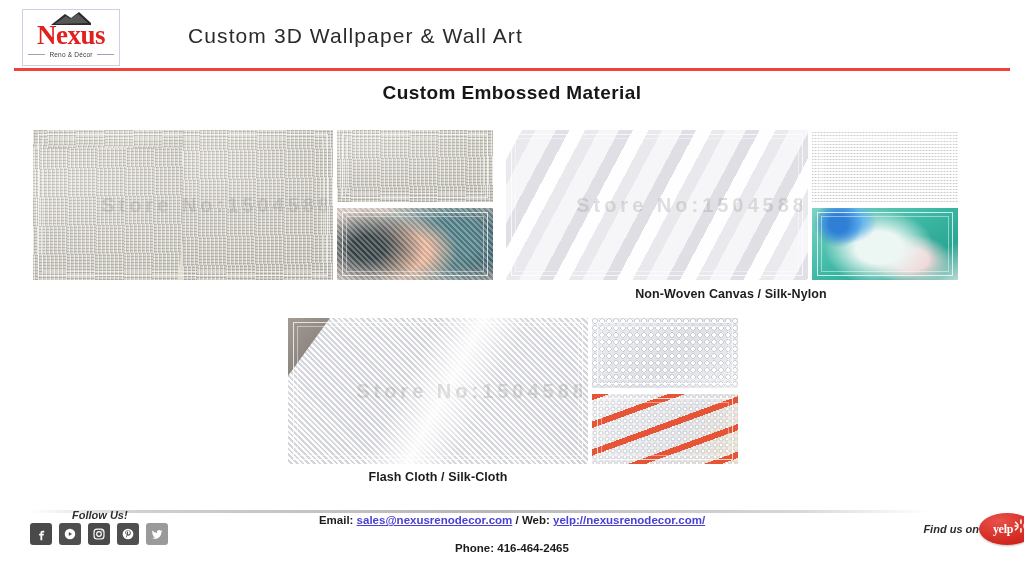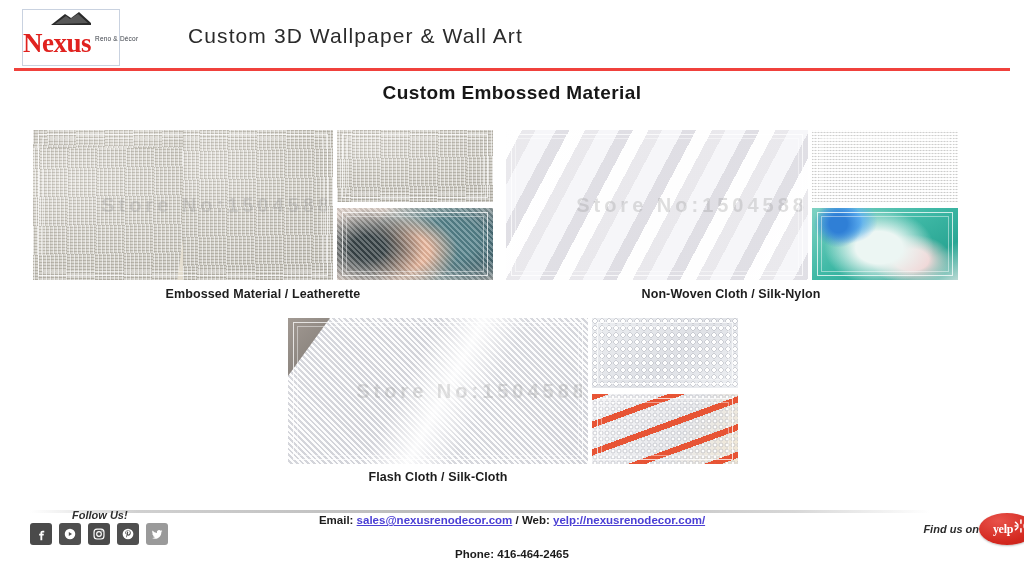--- a/index.html
+++ b/index.html
@@ -8,21 +8,21 @@
     background:#ffffff;
     font-family:"Liberation Sans", sans-serif;
     overflow:hidden;position:relative;
   }
 
   
   #header{position:absolute;left:0;top:0;width:1024px;height:70px;background:#fff;}
   #logo-box{
     position:absolute;left:22px;top:9px;width:96px;height:55px;
     border:1px solid #c9d2e0;background:#fff;
-    display:flex;flex-direction:row;align-items:center;justify-content:flex-start;
+    display:flex;flex-direction:column;align-items:center;justify-content:flex-start;
   }
   #logo-mark{position:absolute;left:50%;top:1px;transform:translateX(-50%);width:44px;height:16px;}
   #logo-word{
     margin-top:11px;
     font-family:"Liberation Serif", serif;
     font-weight:bold;font-size:27px;line-height:29px;
     color:#e0221f;letter-spacing:-0.5px;
   }
   #logo-sub-wrap{display:flex;align-items:center;gap:4px;margin-top:1px;width:86px;justify-content:center;}
   #logo-rule-l,#logo-rule-r{height:1px;background:#9aa4b2;flex:1 1 auto;}
@@ -156,21 +156,21 @@
   .s-yt{background:#4f4f4f;}
   .s-ig{background:#4a4a4a;}
   .s-pi{background:#4f4f4f;}
   .s-tw{background:#9a9a9a;}
 
   #contact{
     position:absolute;left:0;top:15px;width:1024px;text-align:center;
     font-size:11.5px;color:#1c1c1c;font-weight:bold;line-height:16px;
   }
   #contact .lnk{color:#4b3fd4;text-decoration:underline;}
-  #contact-line2{margin-top:18px;}
+  #contact-line2{margin-top:12px;}
 
   #yelp-wrap{position:absolute;right:22px;top:16px;display:flex;align-items:center;}
   #yelp-label{font-style:italic;font-weight:bold;font-size:11px;color:#2b2b2b;}
   #yelp-badge{
     width:56px;height:32px;border-radius:50%;
     background:radial-gradient(120% 120% at 35% 25%, #e8524a 0%, #d3281f 55%, #b81a12 100%);
     display:flex;align-items:center;justify-content:center;position:relative;
     box-shadow:0 1px 2px rgba(0,0,0,.25);
   }
   #yelp-text{
@@ -219,42 +219,41 @@
   <div class="photo" style="position:absolute;left:304px;top:0;width:156px;height:72px;">
     <div style="position:absolute;inset:0;" class="tex-emboss"></div>
     <div class="frame-lines"></div>
   </div>
 
   <div class="photo" style="position:absolute;left:304px;top:78px;width:156px;height:72px;">
     <div style="position:absolute;inset:0;" class="tex-leather"></div>
     <div class="frame-lines"></div>
   </div>
 
-  <div class="caption" style="left:70px;top:157px;width:320px;">Embossed Material / Leatherette</div>
 </div>
 
 <div class="group" style="left:506px;top:130px;width:452px;height:175px;">
 
   <div class="photo" style="position:absolute;left:0;top:0;width:302px;height:150px;">
     <div style="position:absolute;inset:0;" class="tex-silk"></div>
     <div class="wm">Store No:1504588</div>
     <div class="frame-lines"></div>
   </div>
 
   <div class="photo" style="position:absolute;left:306px;top:0;width:146px;height:72px;">
     <div style="position:absolute;inset:0;" class="tex-nonwoven"></div>
     <div class="frame-lines"></div>
   </div>
 
   <div class="photo" style="position:absolute;left:306px;top:78px;width:146px;height:72px;">
     <div style="position:absolute;inset:0;" class="tex-teal"></div>
     <div class="frame-lines"></div>
   </div>
 
-  <div class="caption" style="left:50px;top:157px;width:350px;">Non-Woven Cloth / Silk-Nylon</div>
+  <div class="caption" style="left:50px;top:157px;width:350px;">Non-Woven Canvas / Silk-Nylon</div>
 </div>
 
 <div class="group" style="left:288px;top:318px;width:450px;height:172px;">
 
   <div class="photo" style="position:absolute;left:0;top:0;width:300px;height:146px;">
     <div style="position:absolute;inset:0;" class="tex-flash"></div>
     <div class="tex-flash-corner"></div>
     <div style="position:absolute;left:0;top:0;width:100%;height:100%;
                 background:linear-gradient(118deg, rgba(255,255,255,0) 40%, rgba(255,255,255,.85) 52%, rgba(255,255,255,0) 64%);"></div>
     <div class="wm">Store No:1504588</div>

